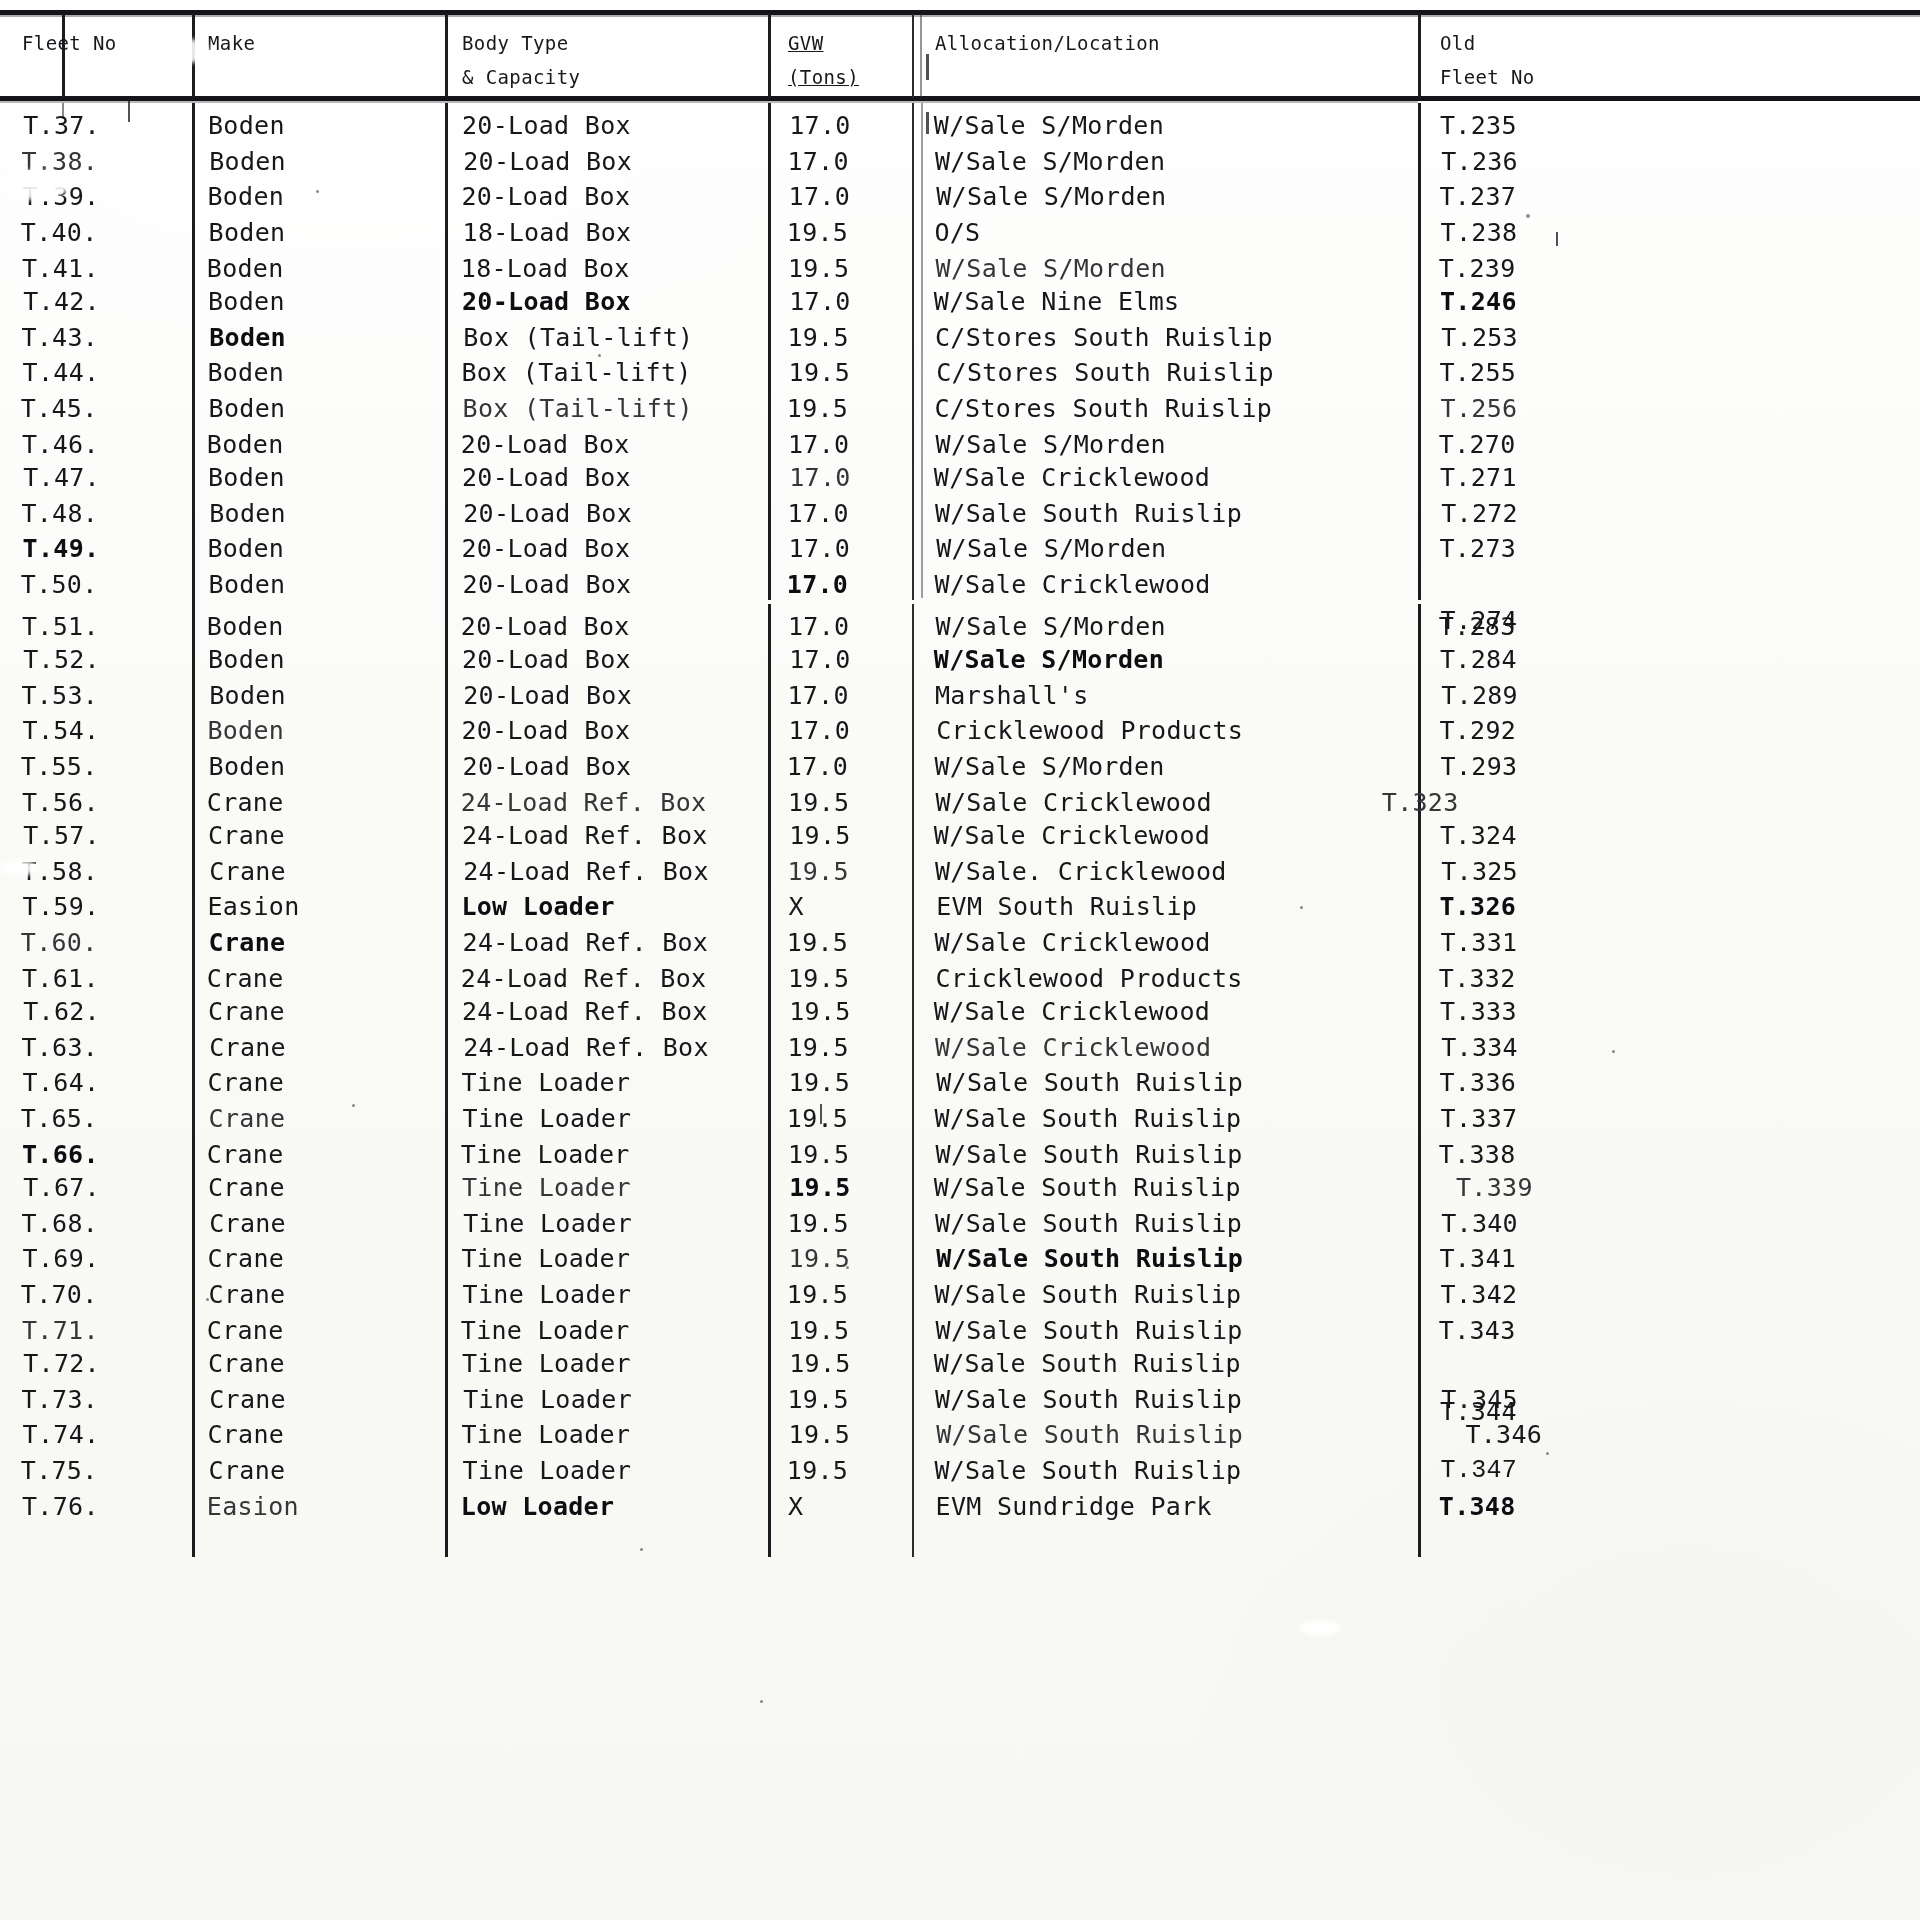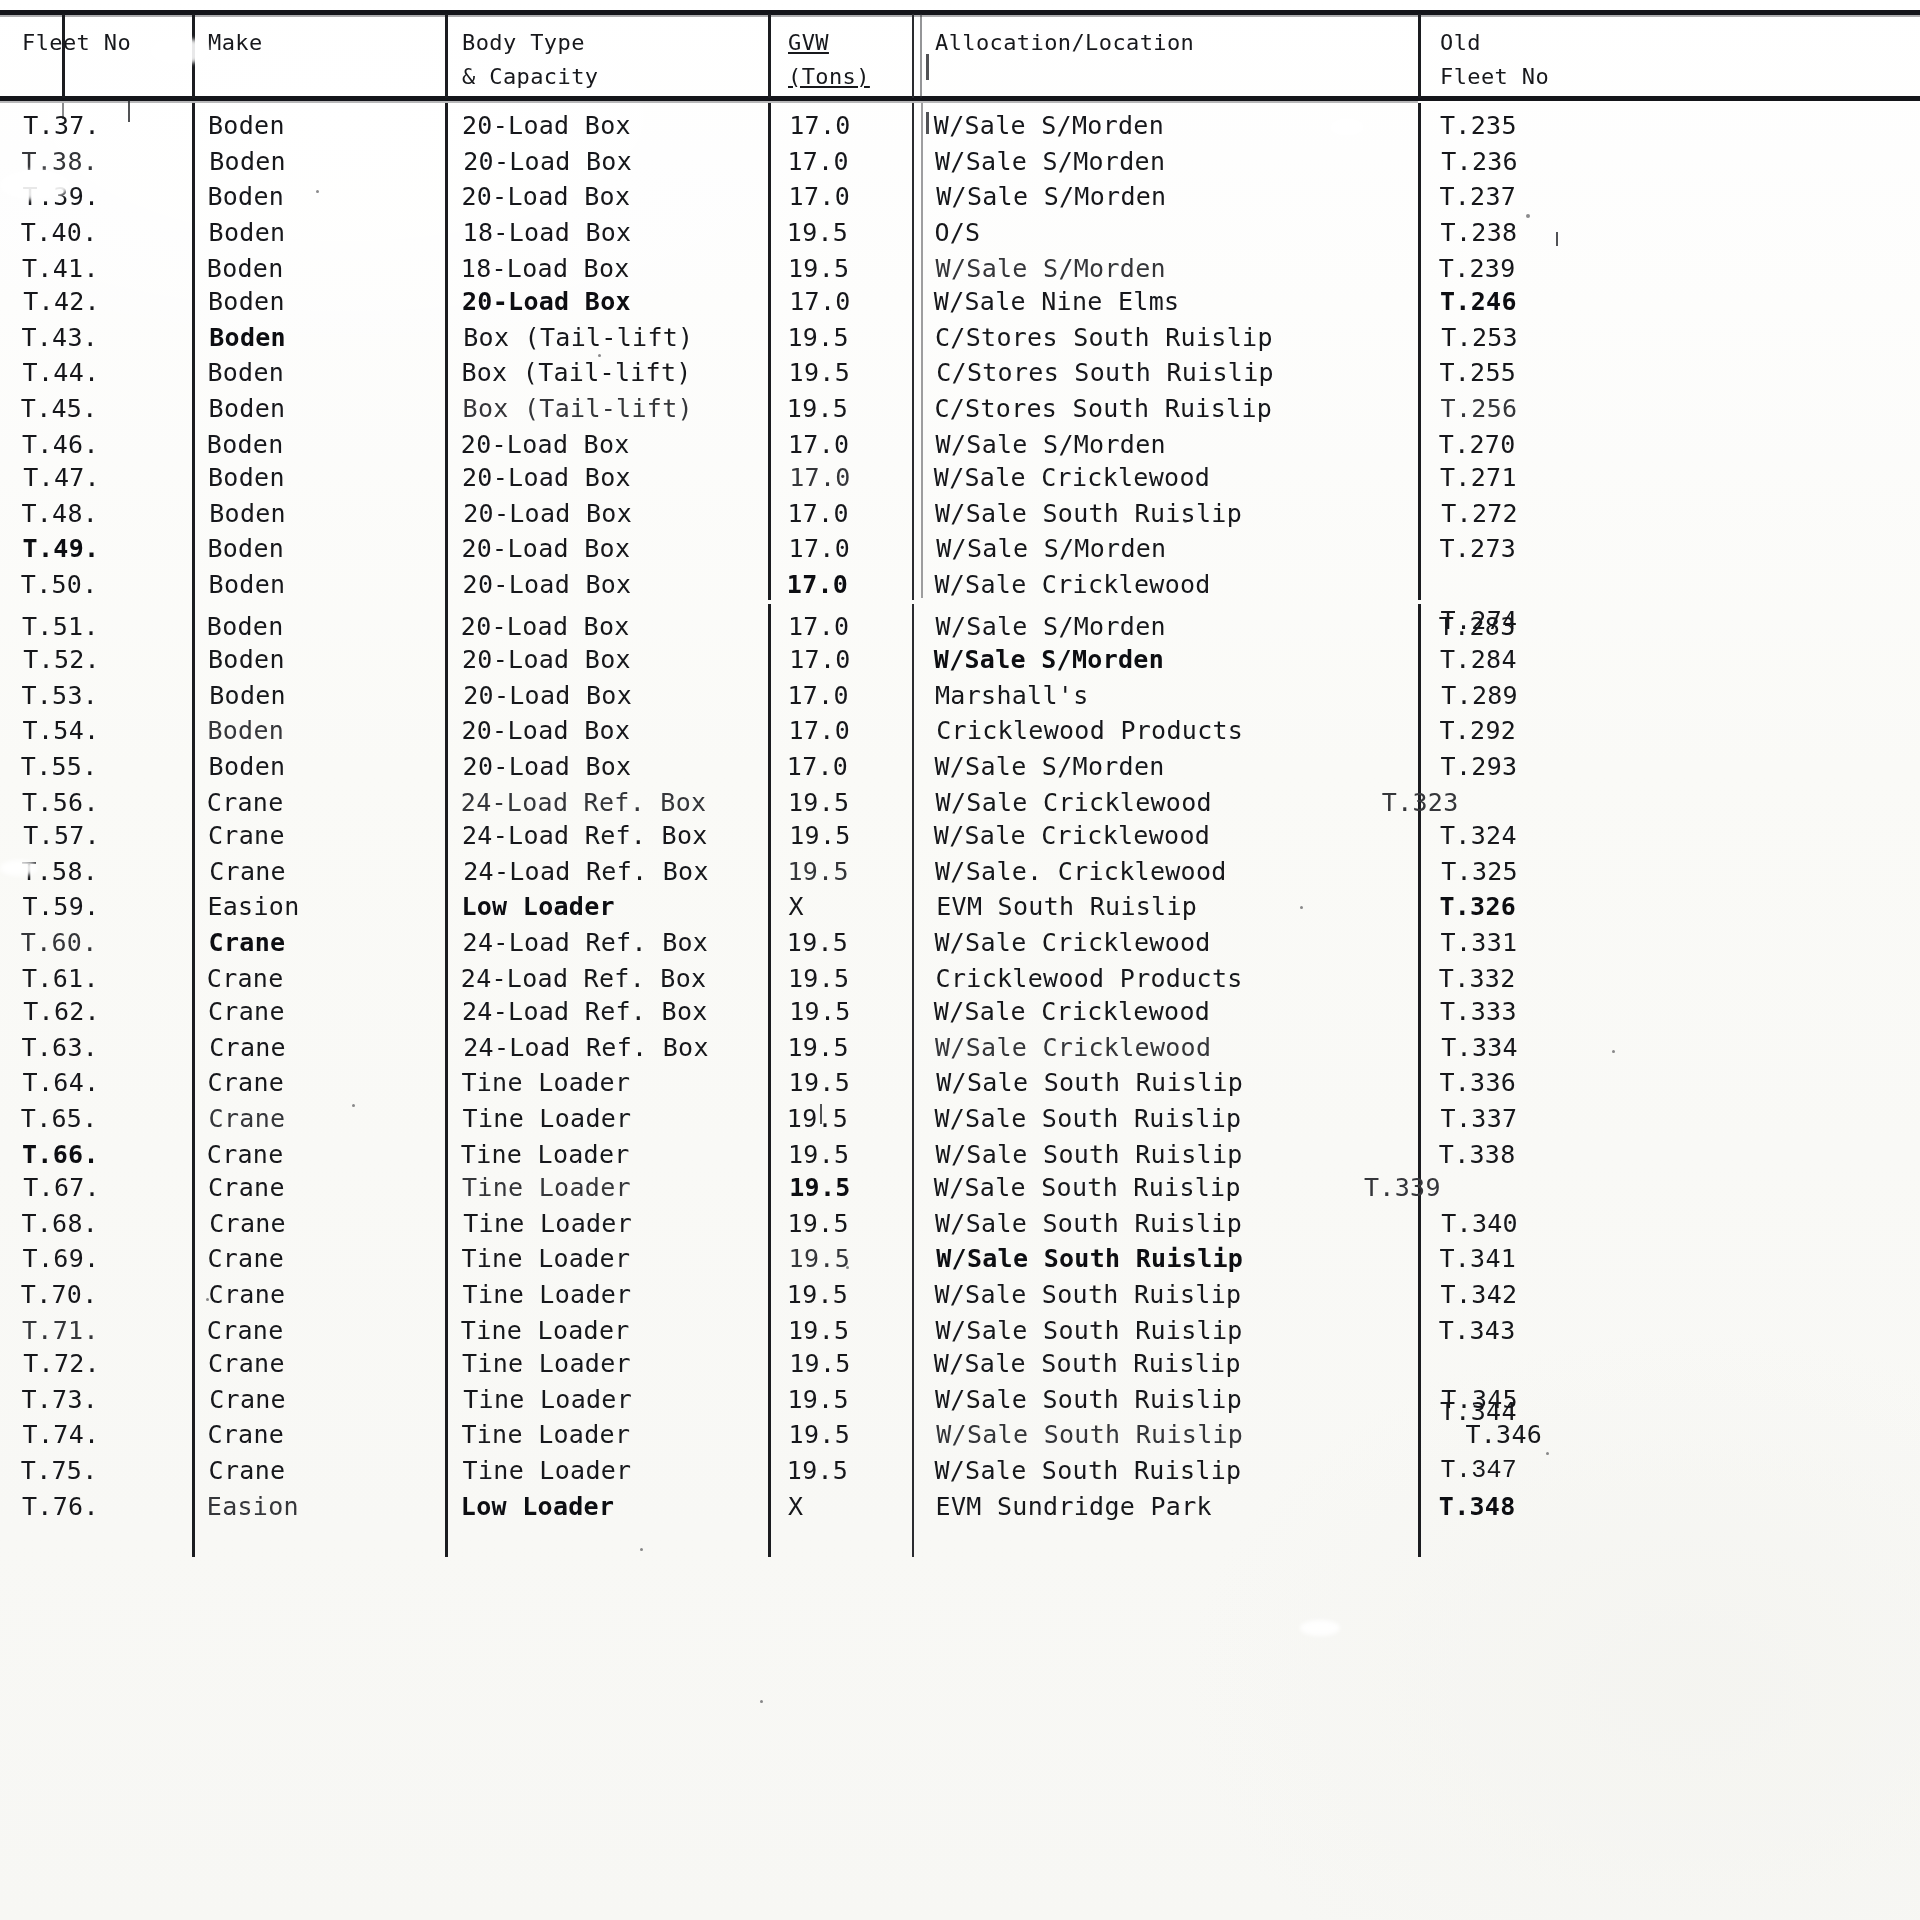--- a/index.html
+++ b/index.html
@@ -48,21 +48,21 @@
     position: absolute;
     background: #1b1c20;
     width: 3px;
     z-index: 3;
   }
   .vline.thin { width: 2px; background: #2a2b2f; }
 
   
   .hdr-cell {
     position: absolute;
-    font-size: 22px;
+    font-size: 19px;
     line-height: 34px;
     letter-spacing: 0.4px;
     color: #17181c;
     white-space: pre;
     z-index: 4;
   }
 
   
   .cell {
     position: absolute;
@@ -316,21 +316,21 @@
       <div class="cell" style="left: 208px; top: 1138.8px; transform: translate(-1.2px, 0.9px);">Crane</div>
       <div class="cell" style="left: 462px; top: 1138.8px; transform: translate(-1.2px, 0.9px);">Tine Loader</div>
       <div class="cell c-gvw" style="left: 788px; top: 1138.8px; transform: translate(0px, 0.9px);">19.5</div>
       <div class="cell" style="left: 935px; top: 1138.8px; transform: translate(0.6px, 0.9px);">W/Sale South Ruislip</div>
       <div class="cell" style="left: 1440px; top: 1138.8px; transform: translate(-1.2px, 0.9px);">T.338</div>
       <div class="cell" style="left: 22px; top: 1174px; transform: translate(1.2px, -0.9px);">T.67.</div>
       <div class="cell" style="left: 208px; top: 1174px; transform: translate(0px, -0.9px);">Crane</div>
       <div class="cell dim" style="left: 462px; top: 1174px; transform: translate(0px, -0.9px);">Tine Loader</div>
       <div class="cell c-gvw bold" style="left: 788px; top: 1174px; transform: translate(1.2px, -0.9px);">19.5</div>
       <div class="cell" style="left: 935px; top: 1174px; transform: translate(-1.2px, -0.9px);">W/Sale South Ruislip</div>
-      <div class="cell dim" style="left: 1364px; top: 1174px; transform: translate(0px, -0.9px);">T.339</div>
+      <div class="cell dim" style="left: 1456px; top: 1174px; transform: translate(0px, -0.9px);">T.339</div>
       <div class="cell" style="left: 22px; top: 1209.2px; transform: translate(-0.6px, -0.45px);">T.68.</div>
       <div class="cell" style="left: 208px; top: 1209.2px; transform: translate(1.2px, -0.45px);">Crane</div>
       <div class="cell" style="left: 462px; top: 1209.2px; transform: translate(1.2px, -0.45px);">Tine Loader</div>
       <div class="cell c-gvw" style="left: 788px; top: 1209.2px; transform: translate(-0.6px, -0.45px);">19.5</div>
       <div class="cell" style="left: 935px; top: 1209.2px; transform: translate(0px, -0.45px);">W/Sale South Ruislip</div>
       <div class="cell" style="left: 1440px; top: 1209.2px; transform: translate(1.2px, -0.45px);">T.340</div>
       <div class="cell" style="left: 22px; top: 1244.4px; transform: translate(0.6px, 0px);">T.69.</div>
       <div class="cell" style="left: 208px; top: 1244.4px; transform: translate(-0.6px, 0px);">Crane</div>
       <div class="cell" style="left: 462px; top: 1244.4px; transform: translate(-0.6px, 0px);">Tine Loader</div>
       <div class="cell c-gvw dim" style="left: 788px; top: 1244.4px; transform: translate(0.6px, 0px);">19.5</div>

